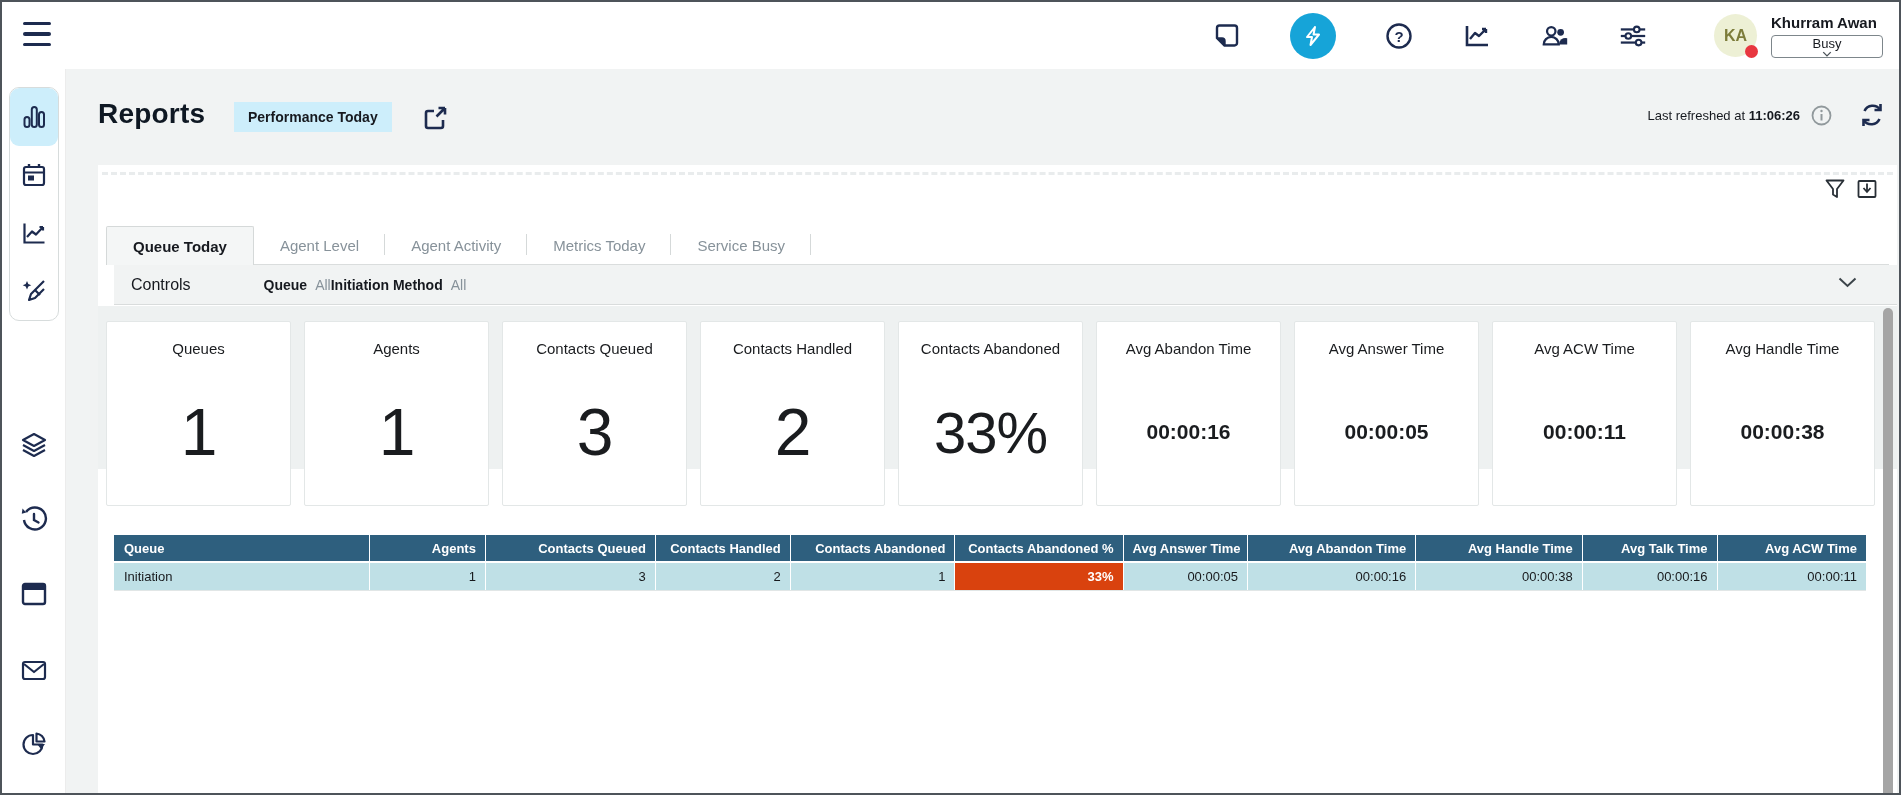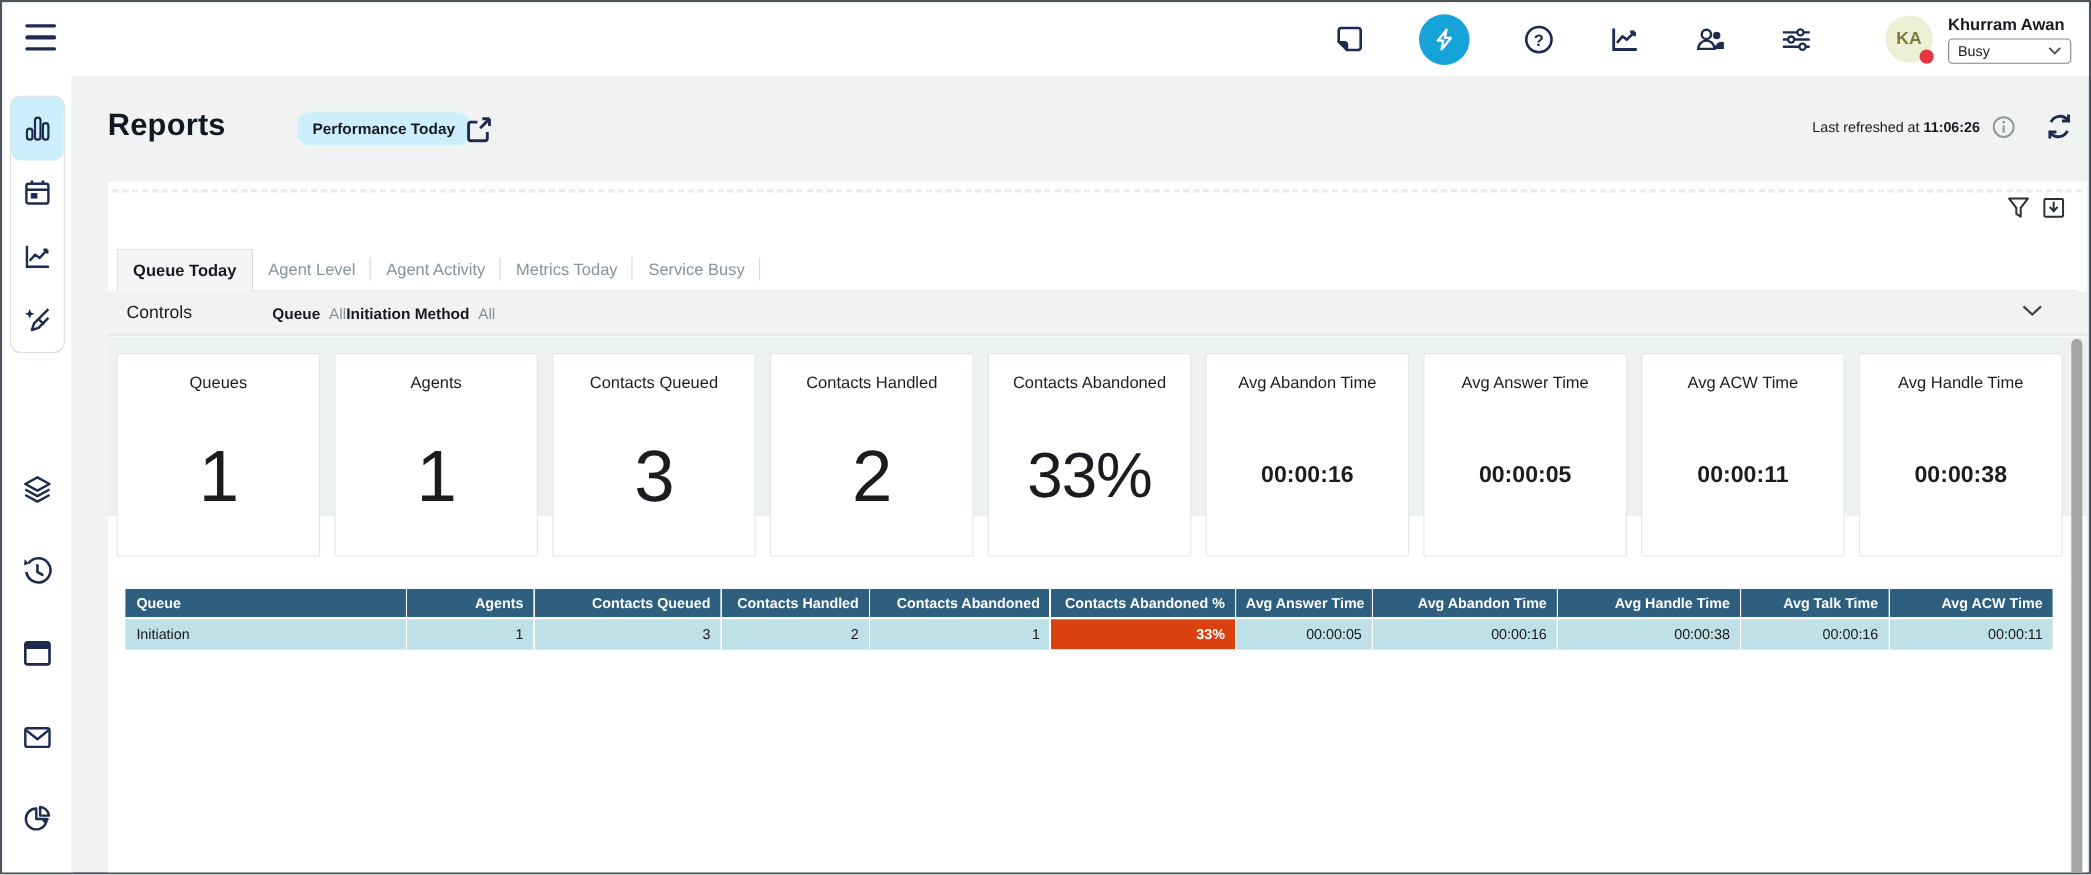--- a/index.html
+++ b/index.html
@@ -12,52 +12,52 @@
   .hamburger { position:absolute; left:21px; top:20px; width:28px; height:24px; display:flex; flex-direction:column; justify-content:space-between; cursor:pointer; }
   .hamburger span { display:block; height:3.2px; background:#1d2b4f; border-radius:2px; }
   .topbar-right { position:absolute; right:16px; top:0; height:67px; display:flex; align-items:center; gap:48px; }
   .tb-icon { width:30px; height:30px; display:flex; align-items:center; justify-content:center; cursor:pointer; }
   .bolt-btn { width:46px; height:46px; border-radius:50%; display:flex; align-items:center; justify-content:center; cursor:pointer; }
   .user-block { display:flex; align-items:center; gap:14px; margin-left:18px; }
   .avatar { position:relative; width:43px; height:43px; border-radius:50%; background:#edf0d5; display:flex; align-items:center; justify-content:center; font-weight:bold; font-size:16px; color:#7c7c3a; }
   .avatar .dot { position:absolute; right:-1px; bottom:-1px; width:13px; height:13px; border-radius:50%; background:#e83740; }
   .user-meta { display:flex; flex-direction:column; gap:4px; }
   .user-name { font-size:15px; font-weight:bold; color:#16191f; }
-  .status-select { width:112px; height:23px; border:1px solid #7d868b; border-radius:4px; background:#fff; display:flex; align-items:center; justify-content:space-between; padding:0 8px; font-size:13px; cursor:pointer; }
+  .status-select { width:112px; height:23px; border:1px solid #7d868b; border-radius:4px; background:#fff; display:flex; align-items:center; justify-content:space-between; padding:0 8px; font-size:13px; cursor:pointer;flex-direction:column; }
 
   
   .sidebar { position:absolute; left:0; top:67px; width:64px; height:728px; background:#fff; border-right:1px solid #ececec; z-index:4; }
   .side-group { position:absolute; left:7px; top:18px; width:50px; border:1px solid #d7dcdc; border-radius:10px; background:#fff; overflow:hidden; }
   .side-cell { width:100%; height:58px; display:flex; align-items:center; justify-content:center; cursor:pointer; }
   .side-cell.active { background:#cdeefb; border-radius:9px; }
   .side-solo { position:absolute; left:0; width:64px; height:40px; display:flex; align-items:center; justify-content:center; cursor:pointer; }
 
   
   .page-title { position:absolute; left:96px; top:96px; font-size:28px; font-weight:bold; color:#0f1823; letter-spacing:.2px; }
-  .title-badge { position:absolute; left:232px; top:100px; height:30px; background:#cdeefb; border-radius:12px; display:flex; align-items:center; padding:0 14px; font-size:14px; font-weight:bold; color:#16191f; cursor:pointer;margin-left:36px; }
+  .title-badge { position:absolute; left:232px; top:100px; height:30px; background:#cdeefb; border-radius:0; display:flex; align-items:center; padding:0 14px; font-size:14px; font-weight:bold; color:#16191f; cursor:pointer; }
   .ext-link { position:absolute; left:420px; top:103px; cursor:pointer; }
   .refresh-block { position:absolute; right:14px; top:96px; height:34px; display:flex; align-items:center; gap:11px; }
   .refresh-text { font-size:13px; color:#16191f; }
   .refresh-text b { font-weight:bold; }
   .refresh-icon-btn { margin-left:16px; cursor:pointer; display:flex; }
 
   
   .panel { position:absolute; left:96px; top:163px; width:1799px; height:630px; background:#fff; }
   .panel-dash { position:absolute; left:4px; right:4px; top:7px; border-top:3px dashed #e9eced; }
   .icon-filter { position:absolute; left:1726px; top:13px; cursor:pointer; }
   .icon-download { position:absolute; left:1758px; top:13px; cursor:pointer; }
 
   
   .tabs-row { position:absolute; left:8px; right:8px; top:61px; height:39px; display:flex; align-items:stretch; border-bottom:1px solid #dadddd; }
-  .tab { display:flex; align-items:center; padding:0 14px; font-size:15px; color:#87929a; cursor:pointer; position:relative; }
+  .tab { display:flex; align-items:center; padding:0 26px; font-size:15px; color:#87929a; cursor:pointer; position:relative; }
   .tab.inactive::after { content:""; position:absolute; right:0; top:8px; bottom:9px; width:1px; background:#d5d9d9; }
   .tab.active { font-weight:bold; color:#16191f; background:#f4f6f6; border:1px solid #d5d9d9; border-bottom:none; margin-bottom:-1px; border-radius:2px 2px 0 0; }
 
   
-  .controls-row { position:absolute; left:0; right:0; top:100px; height:40px; background:#f1f3f3; border-bottom:1px solid #d9dcdc; display:flex; align-items:center; padding-left:17px; }
+  .controls-row { position:absolute; left:16px; right:0; top:100px; height:40px; background:#f1f3f3; border-bottom:1px solid #d9dcdc; display:flex; align-items:center; padding-left:17px; }
   .controls-label { font-size:16px; color:#16191f; }
   .ctrl-group { display:flex; align-items:center; gap:8px; font-size:14px; }
   .ctrl-name { font-weight:bold; color:#16191f; }
   .ctrl-value { color:#87929a; }
   .g1 { margin-left:73px; } .g2 { }
   .controls-chevron { position:absolute; right:40px; top:12px; cursor:pointer; display:flex; }
 
   
   .cards-area { position:absolute; left:0; right:0; top:141px; height:163px; background:#eef1f1; display:flex; gap:13px; padding:15px 22px 0 8px; }
   .metric-card { flex:1; height:185px; background:#fff; border:1px solid #e3e7e7; border-radius:2px; position:relative; }

